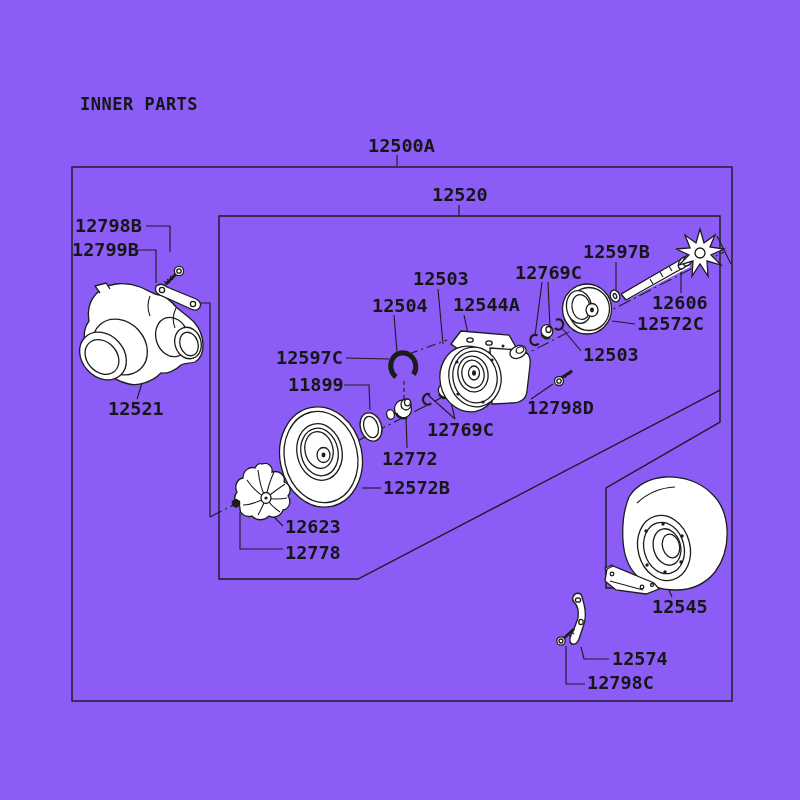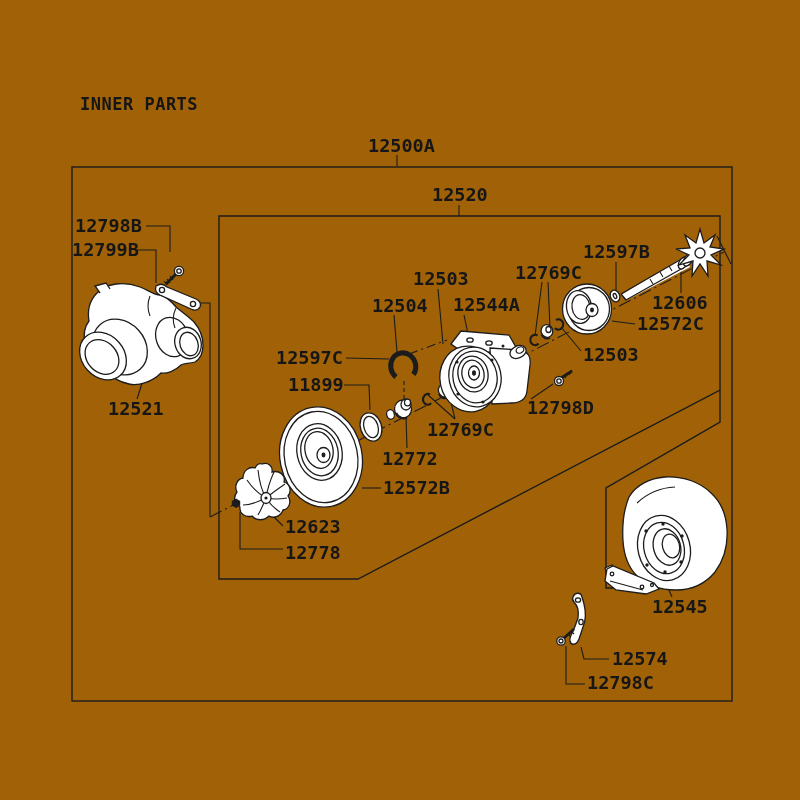--- a/index.html
+++ b/index.html
@@ -1,16 +1,16 @@
 <!DOCTYPE html>
 <html><head>
 <meta charset="utf-8">
 <style>
   html,body{margin:0;padding:0;background:#f6f6f4;}
-  .stage{position:relative;width:800px;height:800px;background:#a16207;overflow:hidden;
+  .stage{position:relative;width:800px;height:800px;background:#8b5cf6;overflow:hidden;
          font-family:"DejaVu Sans Mono",monospace;}
   svg{position:absolute;left:0;top:0;}
   .ln{stroke:#1c1c1c;fill:none;stroke-width:1.4;}
   .thin{stroke:#1c1c1c;fill:none;stroke-width:1.1;}
   .wh{fill:#ffffff;stroke:#1c1c1c;stroke-width:1.3;}
   .dk{fill:#1c1c1c;stroke:none;}
   .plabel{font:700 18.5px "DejaVu Sans Mono",monospace;fill:#161616;}
   .ptitle{font:700 17px "DejaVu Sans Mono",monospace;fill:#161616;letter-spacing:.5px;}
 </style>
 </head>

